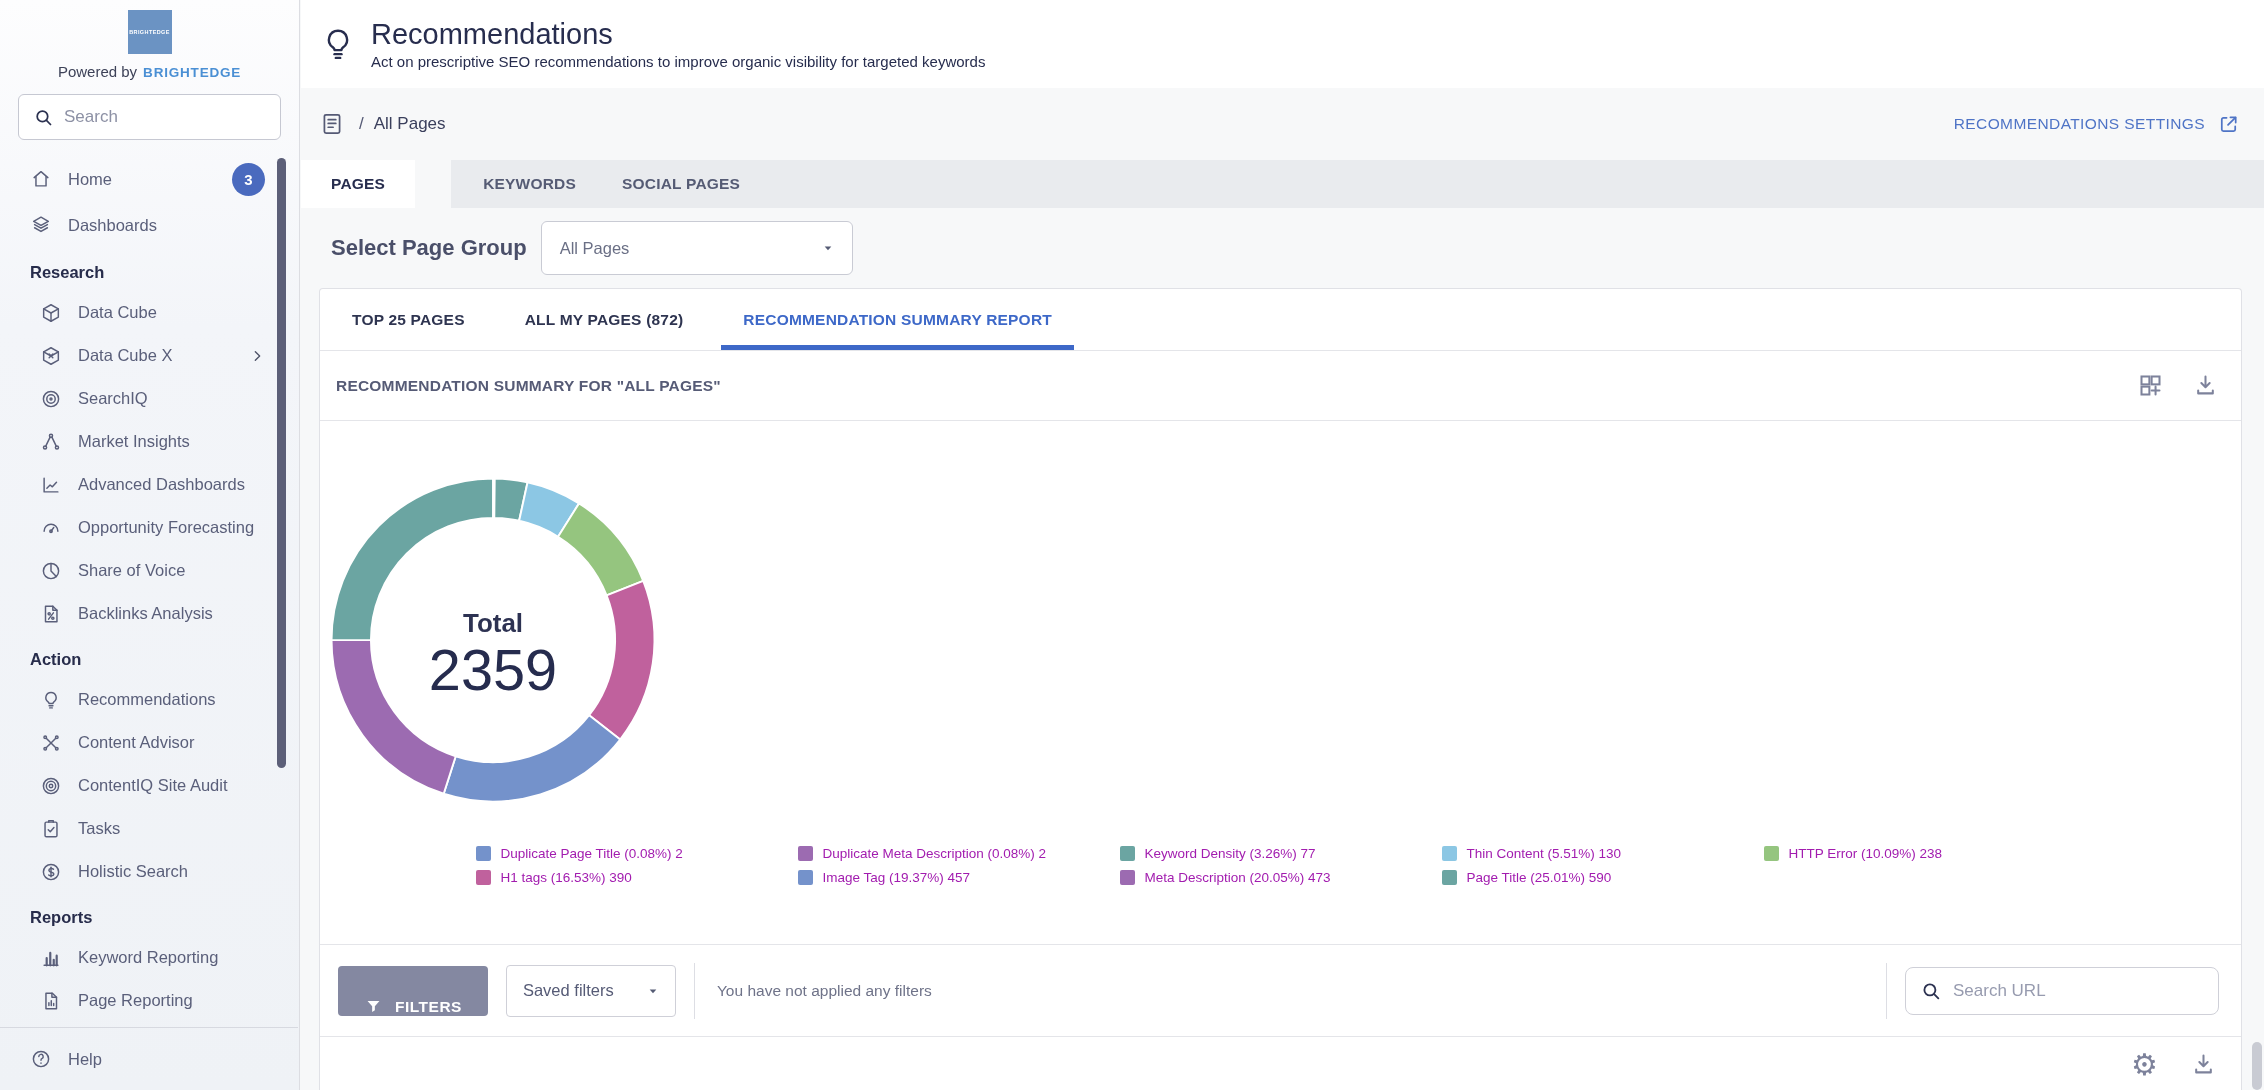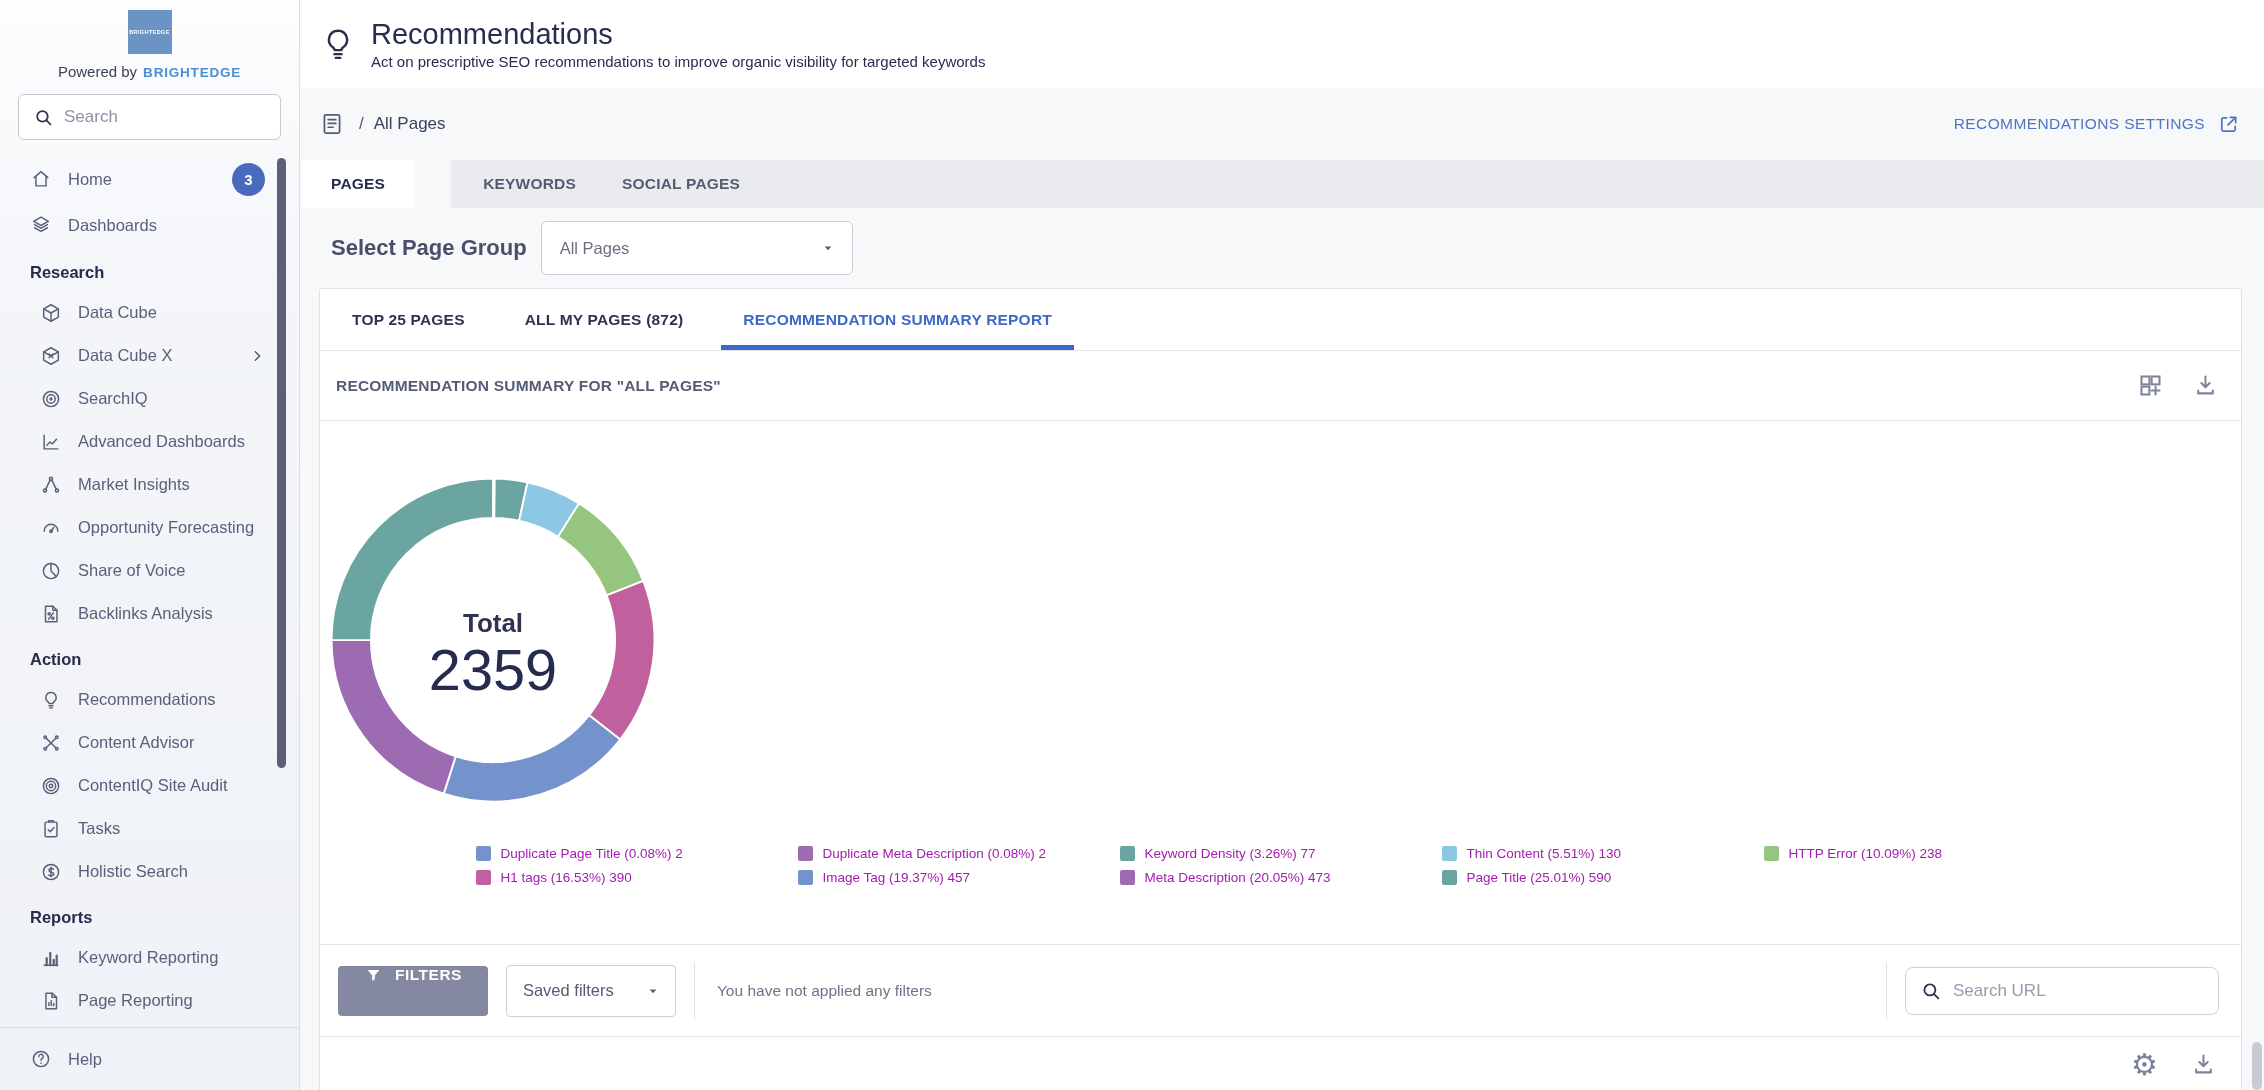--- a/index.html
+++ b/index.html
@@ -86,21 +86,21 @@
   .donut-value { font-size:60px; fill:#262c4e; }
 
   .legend { display:grid; grid-template-columns:repeat(5,322px); justify-content:center;
     row-gap:9px; height:98px; align-content:start; }
   .legend-item { display:flex; align-items:center; font-size:13.5px; color:#a21caf; cursor:pointer; }
   .swatch { width:15px; height:15px; border-radius:2px; margin-right:10px; flex:none; }
 
   .filters-row { height:92px; border-top:1px solid #e4e5e9; display:flex; align-items:center;
     padding:0 22px 0 18px; gap:18px; }
   .filters-btn { height:50px; padding:0 26px; background:#8488a1; color:#fff; border:none; border-radius:4px;
-    font-size:15.5px; font-weight:700; letter-spacing:.5px; display:flex; align-items:flex-start; gap:12px;
+    font-size:15.5px; font-weight:700; letter-spacing:.5px; display:flex; align-items:flex-end; gap:12px;
     cursor:pointer; font-family:inherit; }
   .filters-btn svg { width:19px; height:19px; }
   .saved-select { height:52px; width:170px; border:1px solid #cfd0d8; border-radius:4px; background:#fff;
     display:flex; align-items:center; padding:0 14px 0 16px; color:#565b76; font-size:16.5px; cursor:pointer; }
   .vdiv { width:1px; height:56px; background:#dddee4; flex:none; }
   .filters-status { font-size:15.5px; color:#6f7389; margin-left:4px; }
   .url-search { margin-left:auto; width:314px; height:48px; border:1px solid #cfd0d8; border-radius:8px;
     background:#fff; display:flex; align-items:center; padding:0 12px 0 14px; gap:11px; }
   .url-search svg { width:22px; height:22px; color:#2b3150; flex:none; }
   .url-search input { border:none; outline:none; flex:1; font-size:17px; font-family:inherit; color:#4d7c0f; background:transparent; min-width:0; }
@@ -186,36 +186,36 @@
             <circle cx="12" cy="12" r="8.3"></circle>
             <circle cx="12" cy="12" r="4.6"></circle>
             <circle cx="12" cy="12" r="1.1"></circle>
           </svg>
         </span>
         <span>SearchIQ</span>
       </div>
       <div class="sb-item sub">
         <span class="ic">
           <svg viewBox="0 0 24 24" fill="none" stroke="currentColor" stroke-width="1.6" stroke-linecap="round" stroke-linejoin="round">
-            <path d="M4.5 4.5v15h15"></path>
-            <path d="M7.5 15.5l3.5-3.5 2.5 2 4.5-5"></path>
-          </svg>
-        </span>
-        <span>Advanced Dashboards</span>
-      </div>
-      <div class="sb-item sub">
-        <span class="ic">
-          <svg viewBox="0 0 24 24" fill="none" stroke="currentColor" stroke-width="1.6" stroke-linecap="round" stroke-linejoin="round">
             <circle cx="12" cy="5.3" r="1.7"></circle>
             <circle cx="5.5" cy="18" r="1.7"></circle>
             <circle cx="18.5" cy="18" r="1.7"></circle>
             <path d="M11 6.7 6.3 16.5M13 6.7l4.7 9.8"></path>
           </svg>
         </span>
         <span>Market Insights</span>
+      </div>
+      <div class="sb-item sub">
+        <span class="ic">
+          <svg viewBox="0 0 24 24" fill="none" stroke="currentColor" stroke-width="1.6" stroke-linecap="round" stroke-linejoin="round">
+            <path d="M4.5 4.5v15h15"></path>
+            <path d="M7.5 15.5l3.5-3.5 2.5 2 4.5-5"></path>
+          </svg>
+        </span>
+        <span>Advanced Dashboards</span>
       </div>
       <div class="sb-item sub">
         <span class="ic">
           <svg viewBox="0 0 24 24" fill="none" stroke="currentColor" stroke-width="1.6" stroke-linecap="round" stroke-linejoin="round">
             <path d="M4.5 15.5a7.5 7.5 0 0 1 15 0"></path>
             <path d="M12 15.5 15 11.5"></path>
             <circle cx="12" cy="15.5" r="1.3"></circle>
           </svg>
         </span>
         <span>Opportunity Forecasting</span>

